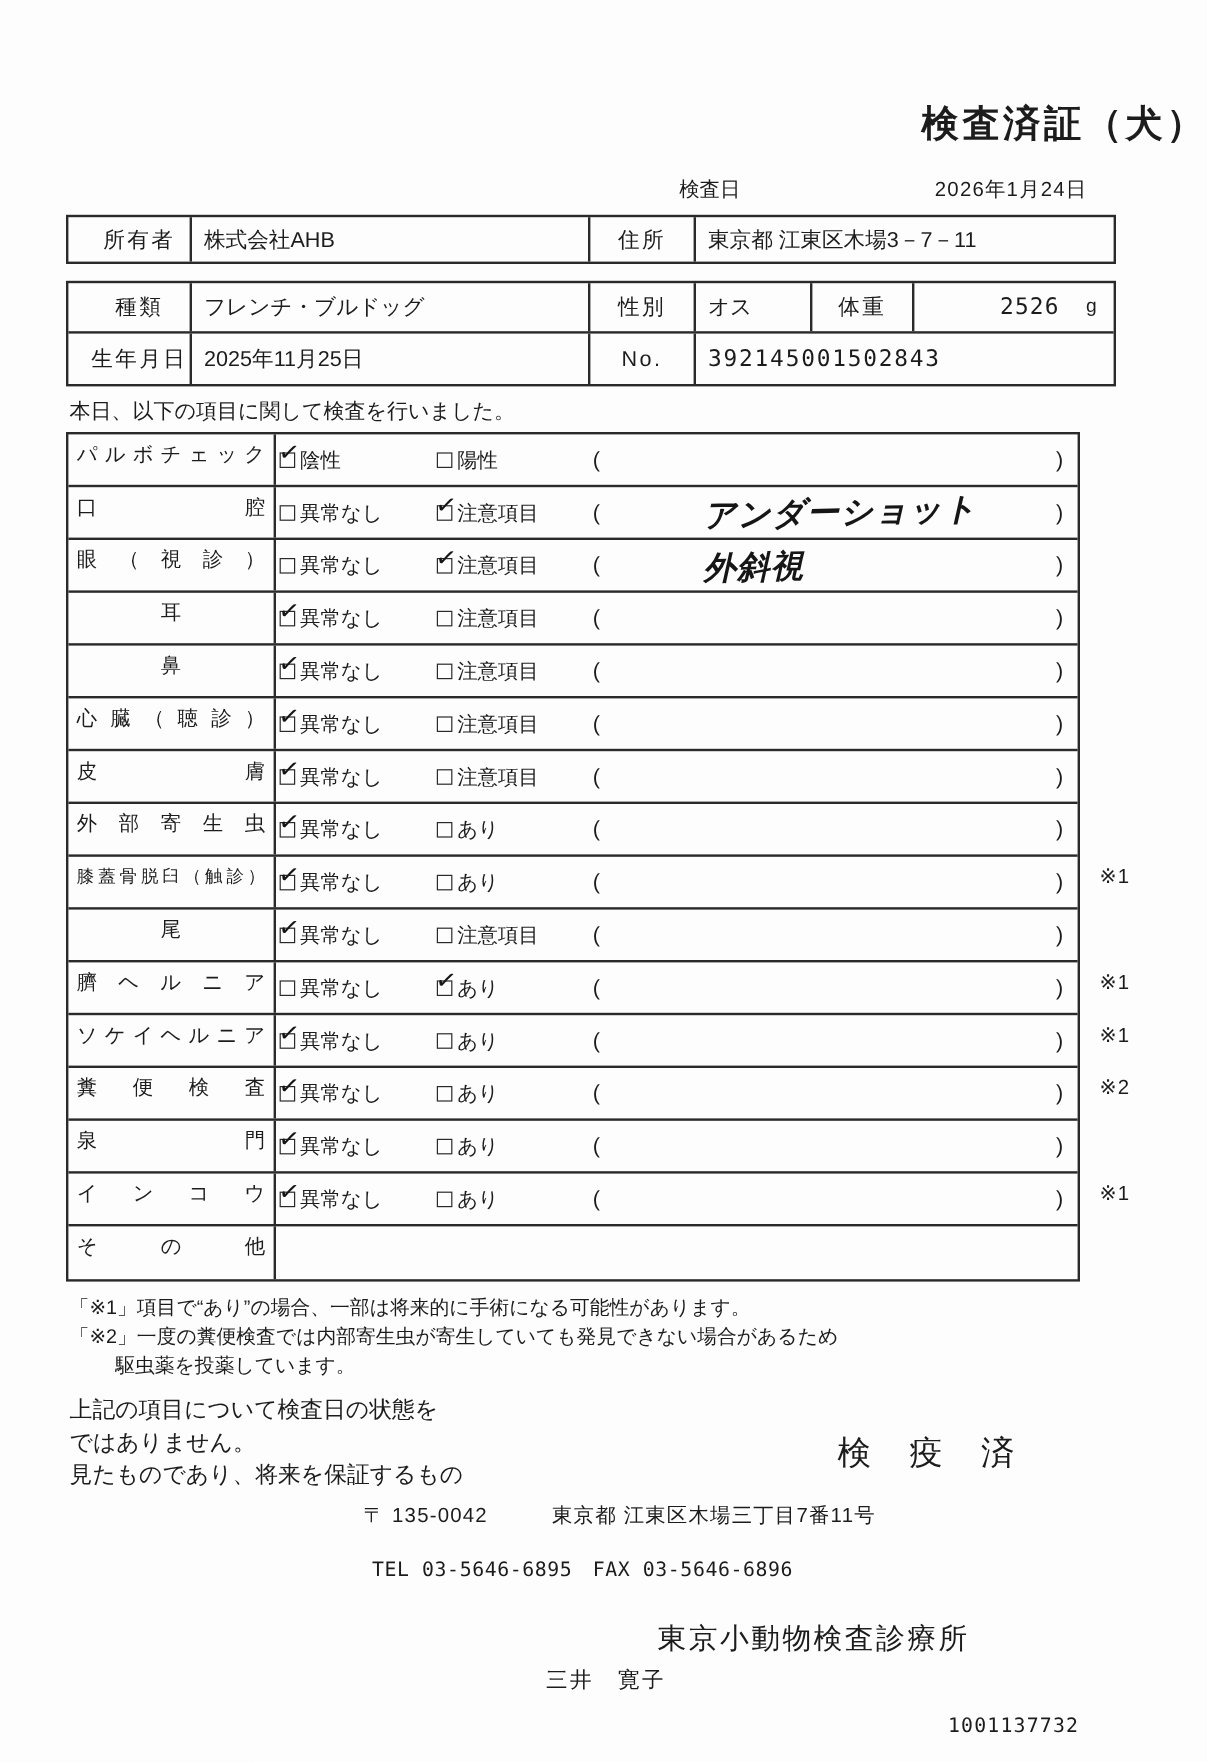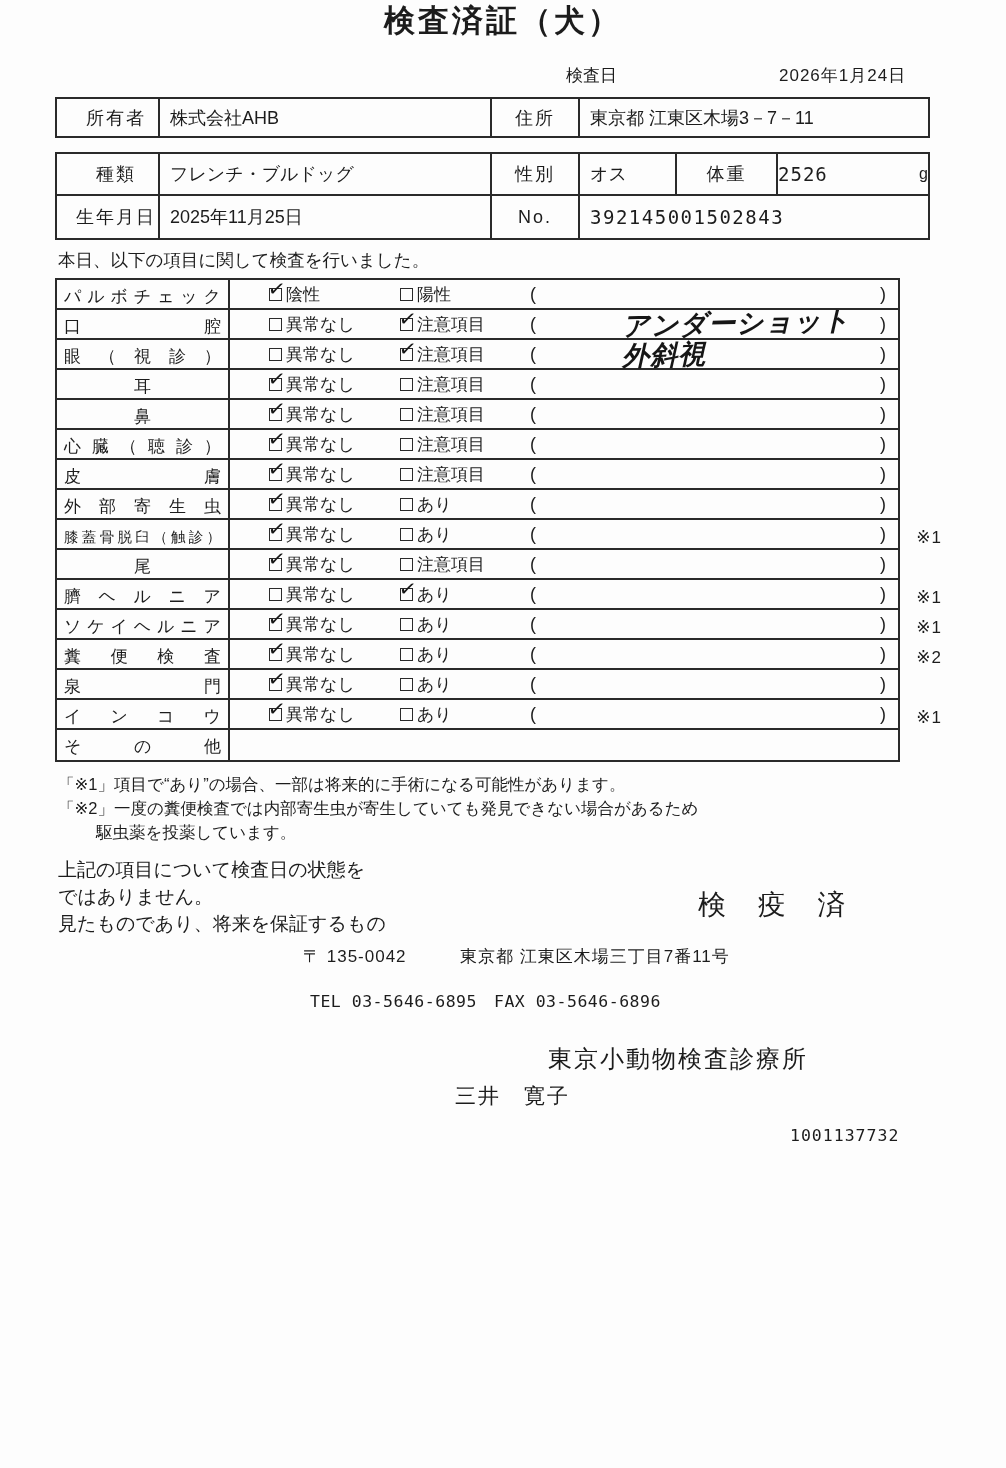--- a/index.html
+++ b/index.html
@@ -4,46 +4,46 @@
 <style>
   * { margin:0; padding:0; box-sizing:border-box; }
   html,body { background:#ffffff; }
   body {
     width:1006px; height:1468px;
     font-family:"Liberation Sans","DejaVu Sans",sans-serif;
     color:#1c1c1c;
   }
   .page { position:relative; width:1006px; height:1468px; background:#fdfdfd; overflow:hidden; }
 
-  .title { text-align:center; font-size:31px; font-weight:700; letter-spacing:3px; }
+  .title { text-align:right; padding-top:82px; font-size:31px; font-weight:700; letter-spacing:3px; }
 
   .exam-date { position:relative; height:26px; margin-top:22px; font-size:17px; }
   .ed-label { position:absolute; left:566px; }
   .ed-value { position:absolute; left:779px; letter-spacing:1px; }
 
   .tbl { margin-left:55px; width:875px; border:2px solid #2a2a2a; }
   .owner-tbl { margin-top:7px; display:flex; height:41px; }
   .dog-tbl { margin-top:14px; }
   .trow { display:flex; height:42px; border-bottom:2px solid #2a2a2a; }
   .trow.last { border-bottom:none; }
   .cell { border-right:2px solid #2a2a2a; display:flex; align-items:center; font-size:18px; overflow:hidden; white-space:nowrap; }
   .cell.last { border-right:none; }
   .cell.label { justify-content:center; letter-spacing:2px; }
   .cell.value { padding-left:10px; }
-  .w1 { width:103px;padding-left:17px; } .w2 { width:332px; } .w3 { width:88px; } .w5 { width:97px; } .w6 { width:101px;text-align:right; }
+  .w1 { width:103px;padding-left:17px; } .w2 { width:332px; } .w3 { width:88px; } .w5 { width:97px; } .w6 { width:85px;text-align:right; }
   .cell.flex1 { flex:1; }
-  .weight-cell { justify-content:space-between; }
+  .weight-cell { justify-content:flex-end; padding-right:14px; }
   .weight-val { font-family:"DejaVu Sans Mono",monospace; font-size:19px; letter-spacing:1px; margin-right:22px; }
   .weight-unit { font-size:16px; }
   .no-val { font-family:"DejaVu Sans Mono",monospace; font-size:19px; letter-spacing:1.5px; }
 
   .intro { margin:8px 0 0 58px; font-size:17.5px; }
 
   .checklist { margin-top:6px; margin-left:55px; width:845px; border:2px solid #2a2a2a; }
-  .cl-row { position:relative; display:flex; height:30px; border-bottom:2px solid #2a2a2a;gap:36px; }
+  .cl-row { position:relative; display:flex; height:44px; border-bottom:2px solid #2a2a2a; }
   .cl-row:last-child { border-bottom:none; }
   .cl-item {
     width:173px; border-right:2px solid #2a2a2a; padding:0 7px;
     font-size:17px; line-height:34px; white-space:nowrap; overflow:hidden;
     text-align:justify; text-align-last:justify;
   }
   .cl-item.single { text-align:center; text-align-last:center; }
   .cl-item.small { font-size:14.5px; }
   .cl-body { flex:1; display:flex; align-items:center; }
   .cl-opt { width:131px; display:flex; align-items:center; font-size:17px; padding-left:3px; white-space:nowrap; }
@@ -66,21 +66,21 @@
   .disclaimer { margin-left:58px; width:372px; font-size:19px; line-height:27px; }
   .stamp { margin-left:268px; margin-top:30px; font-size:28px; letter-spacing:12px; white-space:nowrap; }
 
   .addr-line { position:relative; height:24px; margin-top:8px; font-size:17px; }
   .postal { position:absolute; left:303px; letter-spacing:1px; }
   .addr { position:absolute; left:460px; letter-spacing:1px; }
 
   .tel-line { margin:22px 0 0 310px; font-family:"DejaVu Sans Mono",monospace; font-size:16.5px; letter-spacing:0.5px; }
 
   .clinic { margin:30px 0 0 350px; font-size:24px; letter-spacing:2px;text-align:center; }
-  .vet { margin:7px 0 0 455px; font-size:21px; letter-spacing:2px; }
+  .vet { margin:7px 0 0 455px; font-size:18px; letter-spacing:2px; }
   .serial { margin:16px 0 0 790px; font-family:"DejaVu Sans Mono",monospace; font-size:16.5px; letter-spacing:1px; }
 </style>
 </head>
 <body>
 
 <div class="page">
 
   <h1 class="title">検査済証（犬）</h1>
 
   <div class="exam-date">

